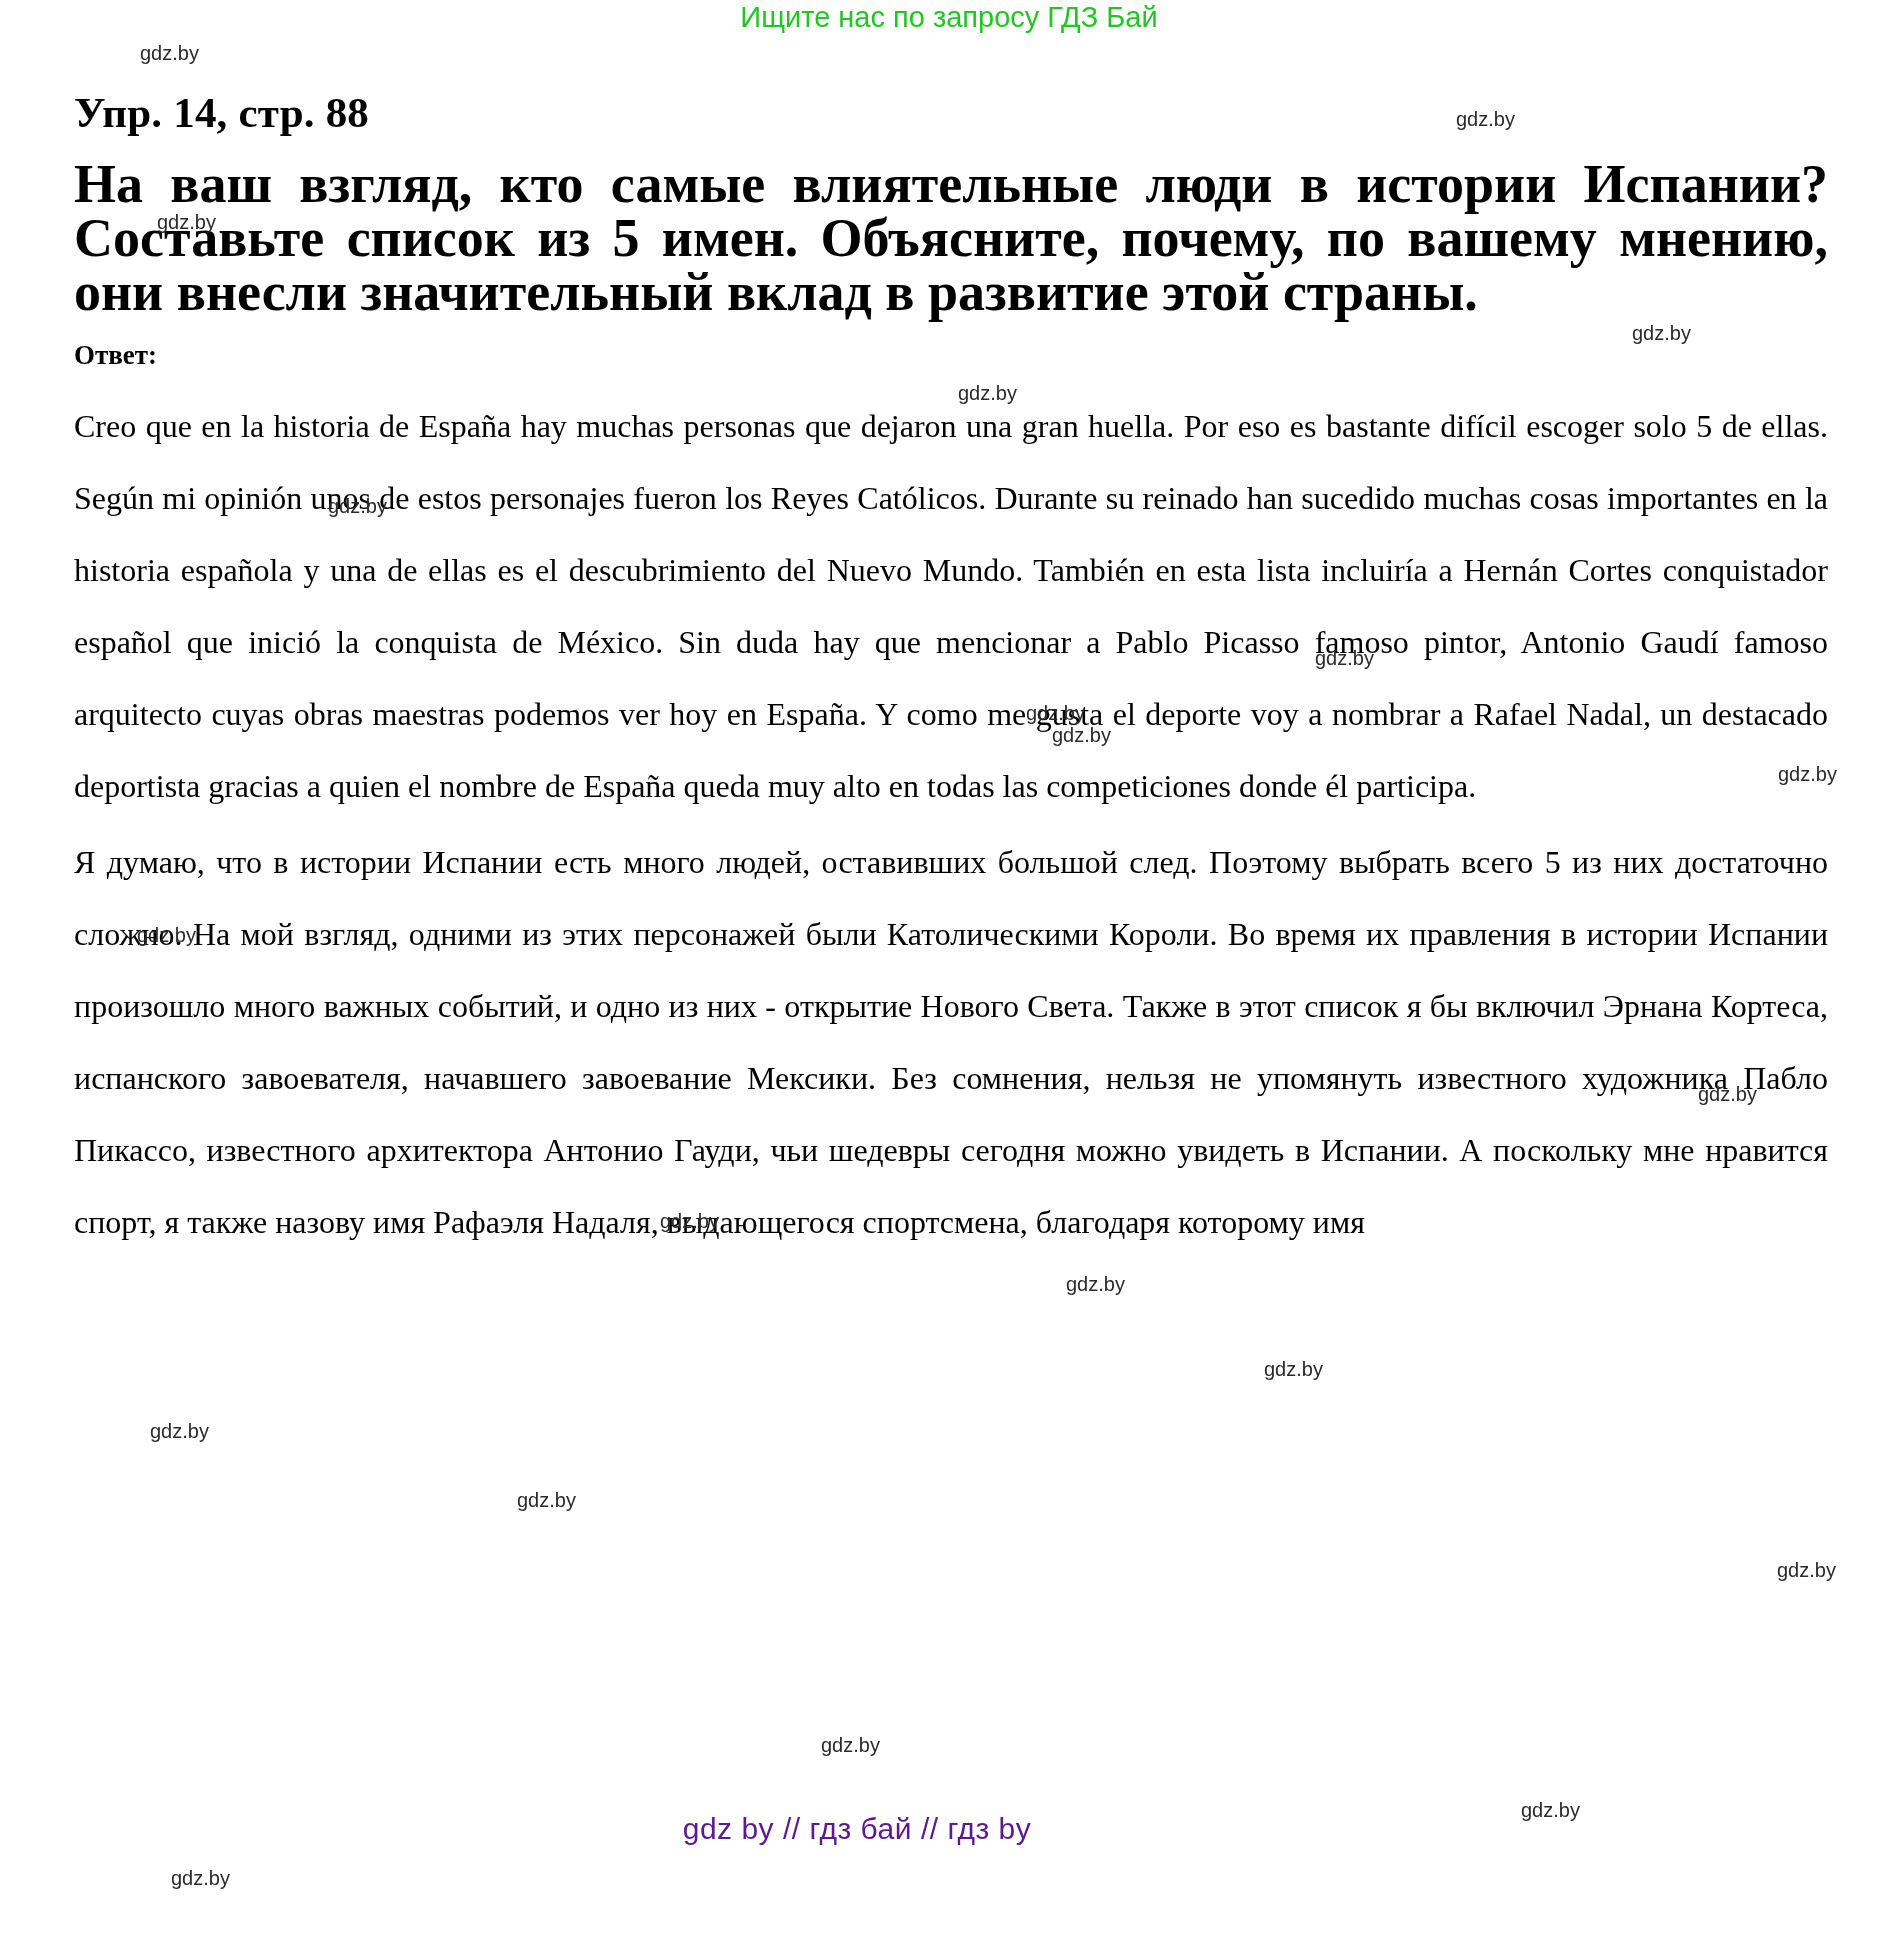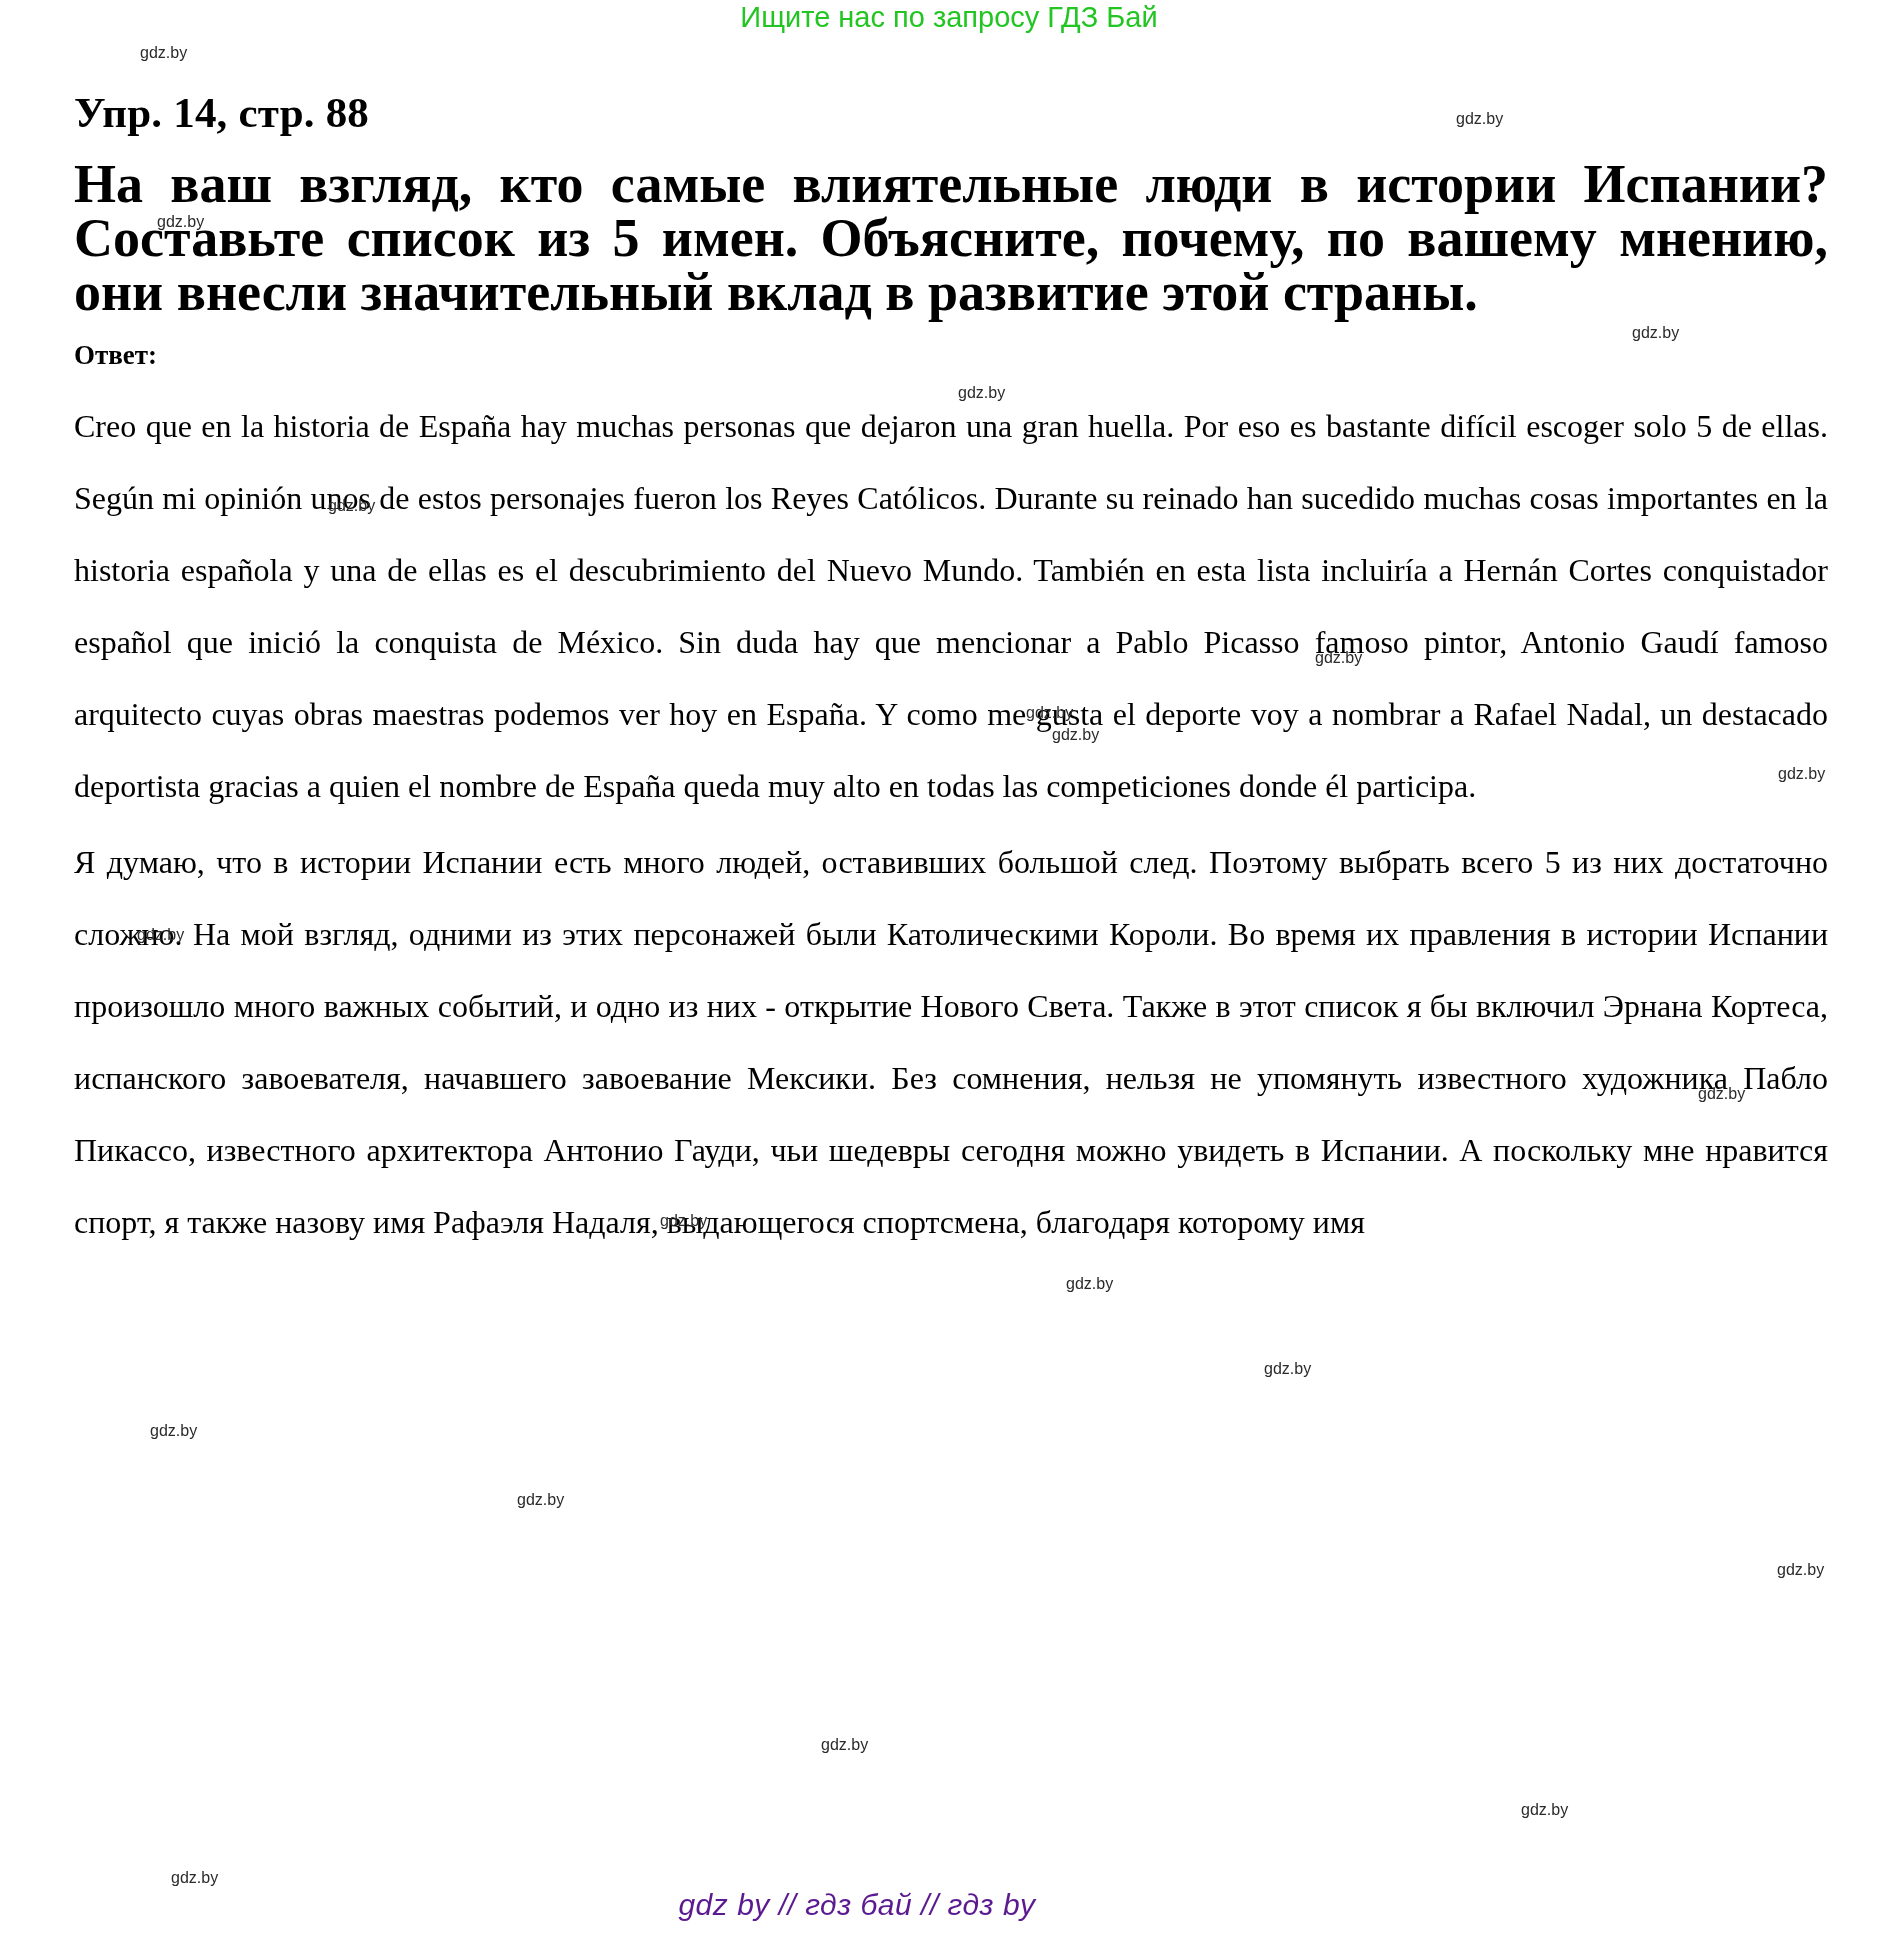--- a/index.html
+++ b/index.html
@@ -75,39 +75,38 @@
   }
 
   .answer-paragraph + .answer-paragraph {
     margin-top: 3.7px;
   }
 
   
   .watermark {
     position: absolute;
     font-family: "Liberation Sans", sans-serif;
-    font-size: 16px;
+    font-size: 20px;
     color: #2b2b2b;
     white-space: nowrap;
     pointer-events: none;
     line-height: 24px;
   }
 
   
   .footer {
     position: absolute;
     left: 0;
-    top: 1888px;
+    top: 1812px;
     width: 1714px;
     text-align: center;
     font-family: "Liberation Sans", sans-serif;
     font-size: 30px;
     color: #5b1a8f;
     letter-spacing: 0.5px;
-    font-style: italic;
   }
 </style>
 </head>
 <body>
 
 <div class="promo-banner" style="color: rgb(34, 197, 34);">Ищите нас по запросу ГДЗ Бай</div>
 
 <div class="page">
 
   <h1 class="exercise-ref">Упр. 14, стр. 88</h1>

